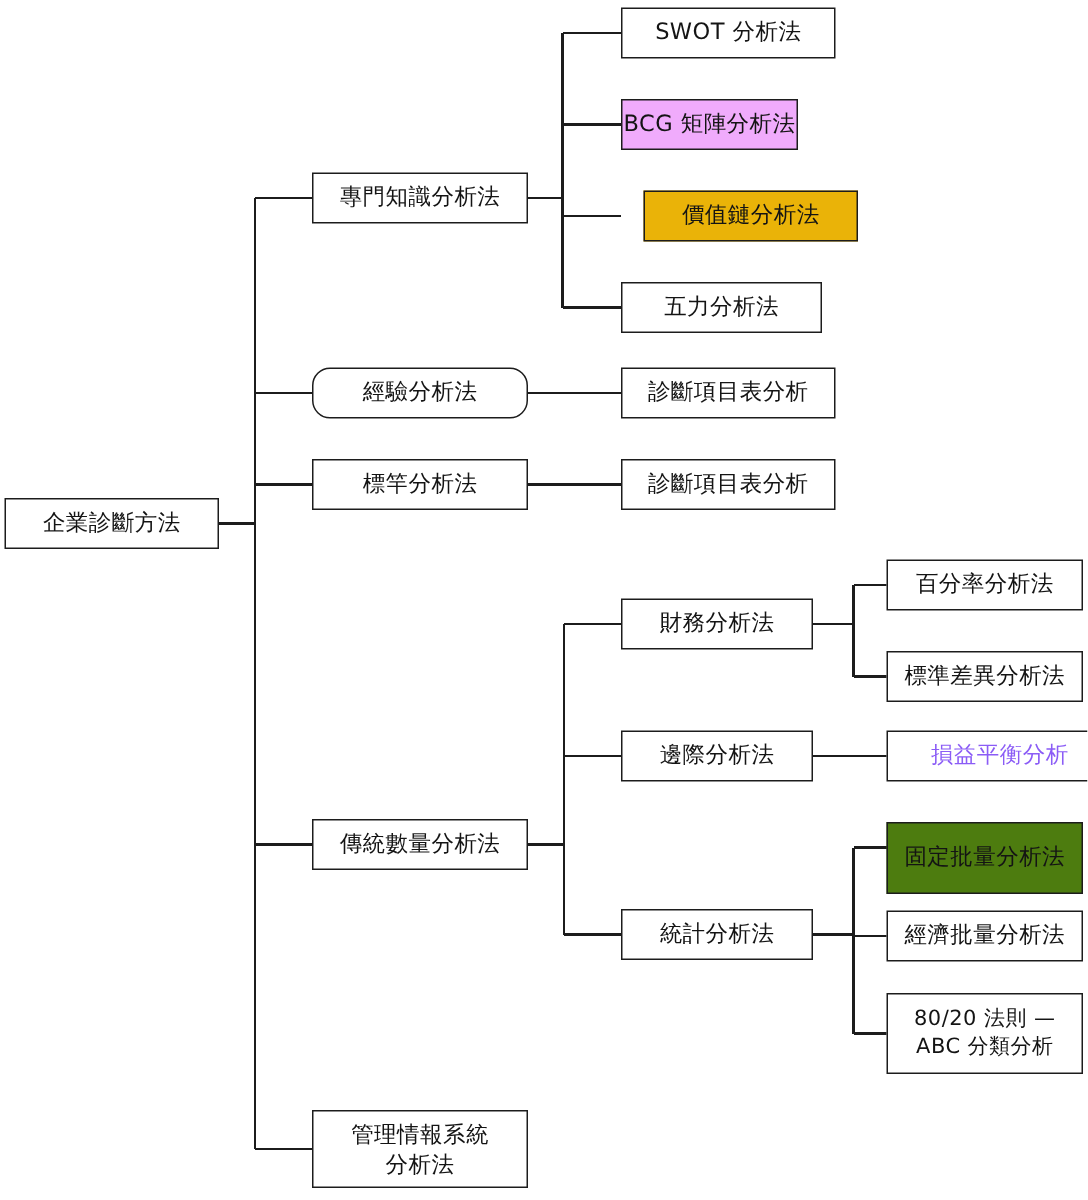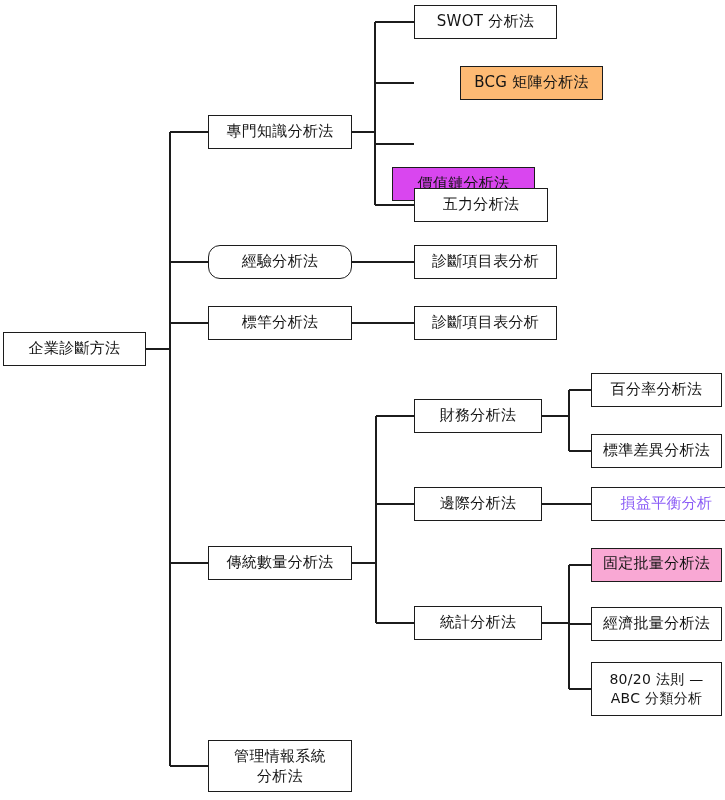--- a/index.html
+++ b/index.html
@@ -103,32 +103,32 @@
   <div class="node" style="left: 3px; top: 332px; width: 143px; height: 34px; border-color: rgb(28, 28, 28); background: rgb(255, 255, 255); color: rgb(20, 20, 20);">企業診斷方法</div>
 
   <div class="node" style="left: 208px; top: 115px; width: 144px; height: 34px; border-color: rgb(28, 28, 28); background: rgb(255, 255, 255); color: rgb(20, 20, 20);">專門知識分析法</div>
   <div class="node" style="left: 208px; top: 245px; width: 144px; height: 34px; border-color: rgb(28, 28, 28); background: rgb(255, 255, 255); color: rgb(20, 20, 20); border-radius: 12px;">經驗分析法</div>
   <div class="node" style="left: 208px; top: 306px; width: 144px; height: 34px; border-color: rgb(28, 28, 28); background: rgb(255, 255, 255); color: rgb(20, 20, 20);">標竿分析法</div>
   <div class="node" style="left: 208px; top: 546px; width: 144px; height: 34px; border-color: rgb(28, 28, 28); background: rgb(255, 255, 255); color: rgb(20, 20, 20);">傳統數量分析法</div>
   <div class="node two-line" style="left: 208px; top: 740px; width: 144px; height: 52px; border-color: rgb(28, 28, 28); background: rgb(255, 255, 255); color: rgb(20, 20, 20);">管理情報系統
 分析法</div>
 
   <div class="node" style="left: 414px; top: 5px; width: 143px; height: 34px; border-color: rgb(28, 28, 28); background: rgb(255, 255, 255); color: rgb(20, 20, 20);">SWOT 分析法</div>
-  <div class="node" style="left: 414px; top: 66px; width: 143px; height: 34px; border-color: rgb(28, 28, 28); background: #fdba74; color: rgb(20, 20, 20); margin-left: 46px;">BCG 矩陣分析法</div>
-  <div class="node" style="left: 392px; top: 127px; width: 143px; height: 34px; border-color: rgb(28, 28, 28); background: #d946ef; color: rgb(20, 20, 20); margin-top: 40px;">價值鏈分析法</div>
+  <div class="node" style="left: 414px; top: 66px; width: 118px; height: 34px; border-color: rgb(28, 28, 28); background: #f0abfc; color: rgb(20, 20, 20);">BCG 矩陣分析法</div>
+  <div class="node" style="left: 429px; top: 127px; width: 143px; height: 34px; border-color: rgb(28, 28, 28); background: #eab308; color: rgb(20, 20, 20);">價值鏈分析法</div>
   <div class="node" style="left: 414px; top: 188px; width: 134px; height: 34px; border-color: rgb(28, 28, 28); background: rgb(255, 255, 255); color: rgb(20, 20, 20); text-align: right;">五力分析法</div>
 
   <div class="node" style="left: 414px; top: 245px; width: 143px; height: 34px; border-color: rgb(28, 28, 28); background: rgb(255, 255, 255); color: rgb(20, 20, 20);">診斷項目表分析</div>
   <div class="node" style="left: 414px; top: 306px; width: 143px; height: 34px; border-color: rgb(28, 28, 28); background: rgb(255, 255, 255); color: rgb(20, 20, 20);">診斷項目表分析</div>
 
   <div class="node" style="left: 414px; top: 399px; width: 128px; height: 34px; border-color: rgb(28, 28, 28); background: rgb(255, 255, 255); color: rgb(20, 20, 20);">財務分析法</div>
   <div class="node" style="left: 414px; top: 606px; width: 128px; height: 34px; border-color: rgb(28, 28, 28); background: rgb(255, 255, 255); color: rgb(20, 20, 20);">統計分析法</div>
   <div class="node" style="left: 414px; top: 487px; width: 128px; height: 34px; border-color: rgb(28, 28, 28); background: rgb(255, 255, 255); color: rgb(20, 20, 20);">邊際分析法</div>
 
   <div class="node" style="left: 591px; top: 373px; width: 131px; height: 34px; border-color: rgb(28, 28, 28); background: rgb(255, 255, 255); color: rgb(20, 20, 20);">百分率分析法</div>
   <div class="node" style="left: 591px; top: 434px; width: 131px; height: 34px; border-color: rgb(28, 28, 28); background: rgb(255, 255, 255); color: rgb(20, 20, 20);">標準差異分析法</div>
   <div class="node" style="left: 591px; top: 487px; width: 151px; height: 34px; border-color: rgb(28, 28, 28); background: rgb(255, 255, 255); color: #8b5cf6;">損益平衡分析</div>
-  <div class="node" style="left: 591px; top: 548px; width: 131px; height: 34px; border-color: rgb(28, 28, 28); background: #f9a8d4; color: rgb(20, 20, 20); font-family: Liberation Mono, monospace;">固定批量分析法</div>
+  <div class="node" style="left: 591px; top: 548px; width: 131px; height: 48px; border-color: rgb(28, 28, 28); background: #4d7c0f; color: rgb(20, 20, 20);">固定批量分析法</div>
   <div class="node" style="left: 591px; top: 607px; width: 131px; height: 34px; border-color: rgb(28, 28, 28); background: rgb(255, 255, 255); color: rgb(20, 20, 20);">經濟批量分析法</div>
   <div class="node two-line small-text" style="left: 591px; top: 662px; width: 131px; height: 54px; border-color: rgb(28, 28, 28); background: rgb(255, 255, 255); color: rgb(20, 20, 20);">80/20 法則 —
 ABC 分類分析</div>
 
 </div>
 
 </body></html>

